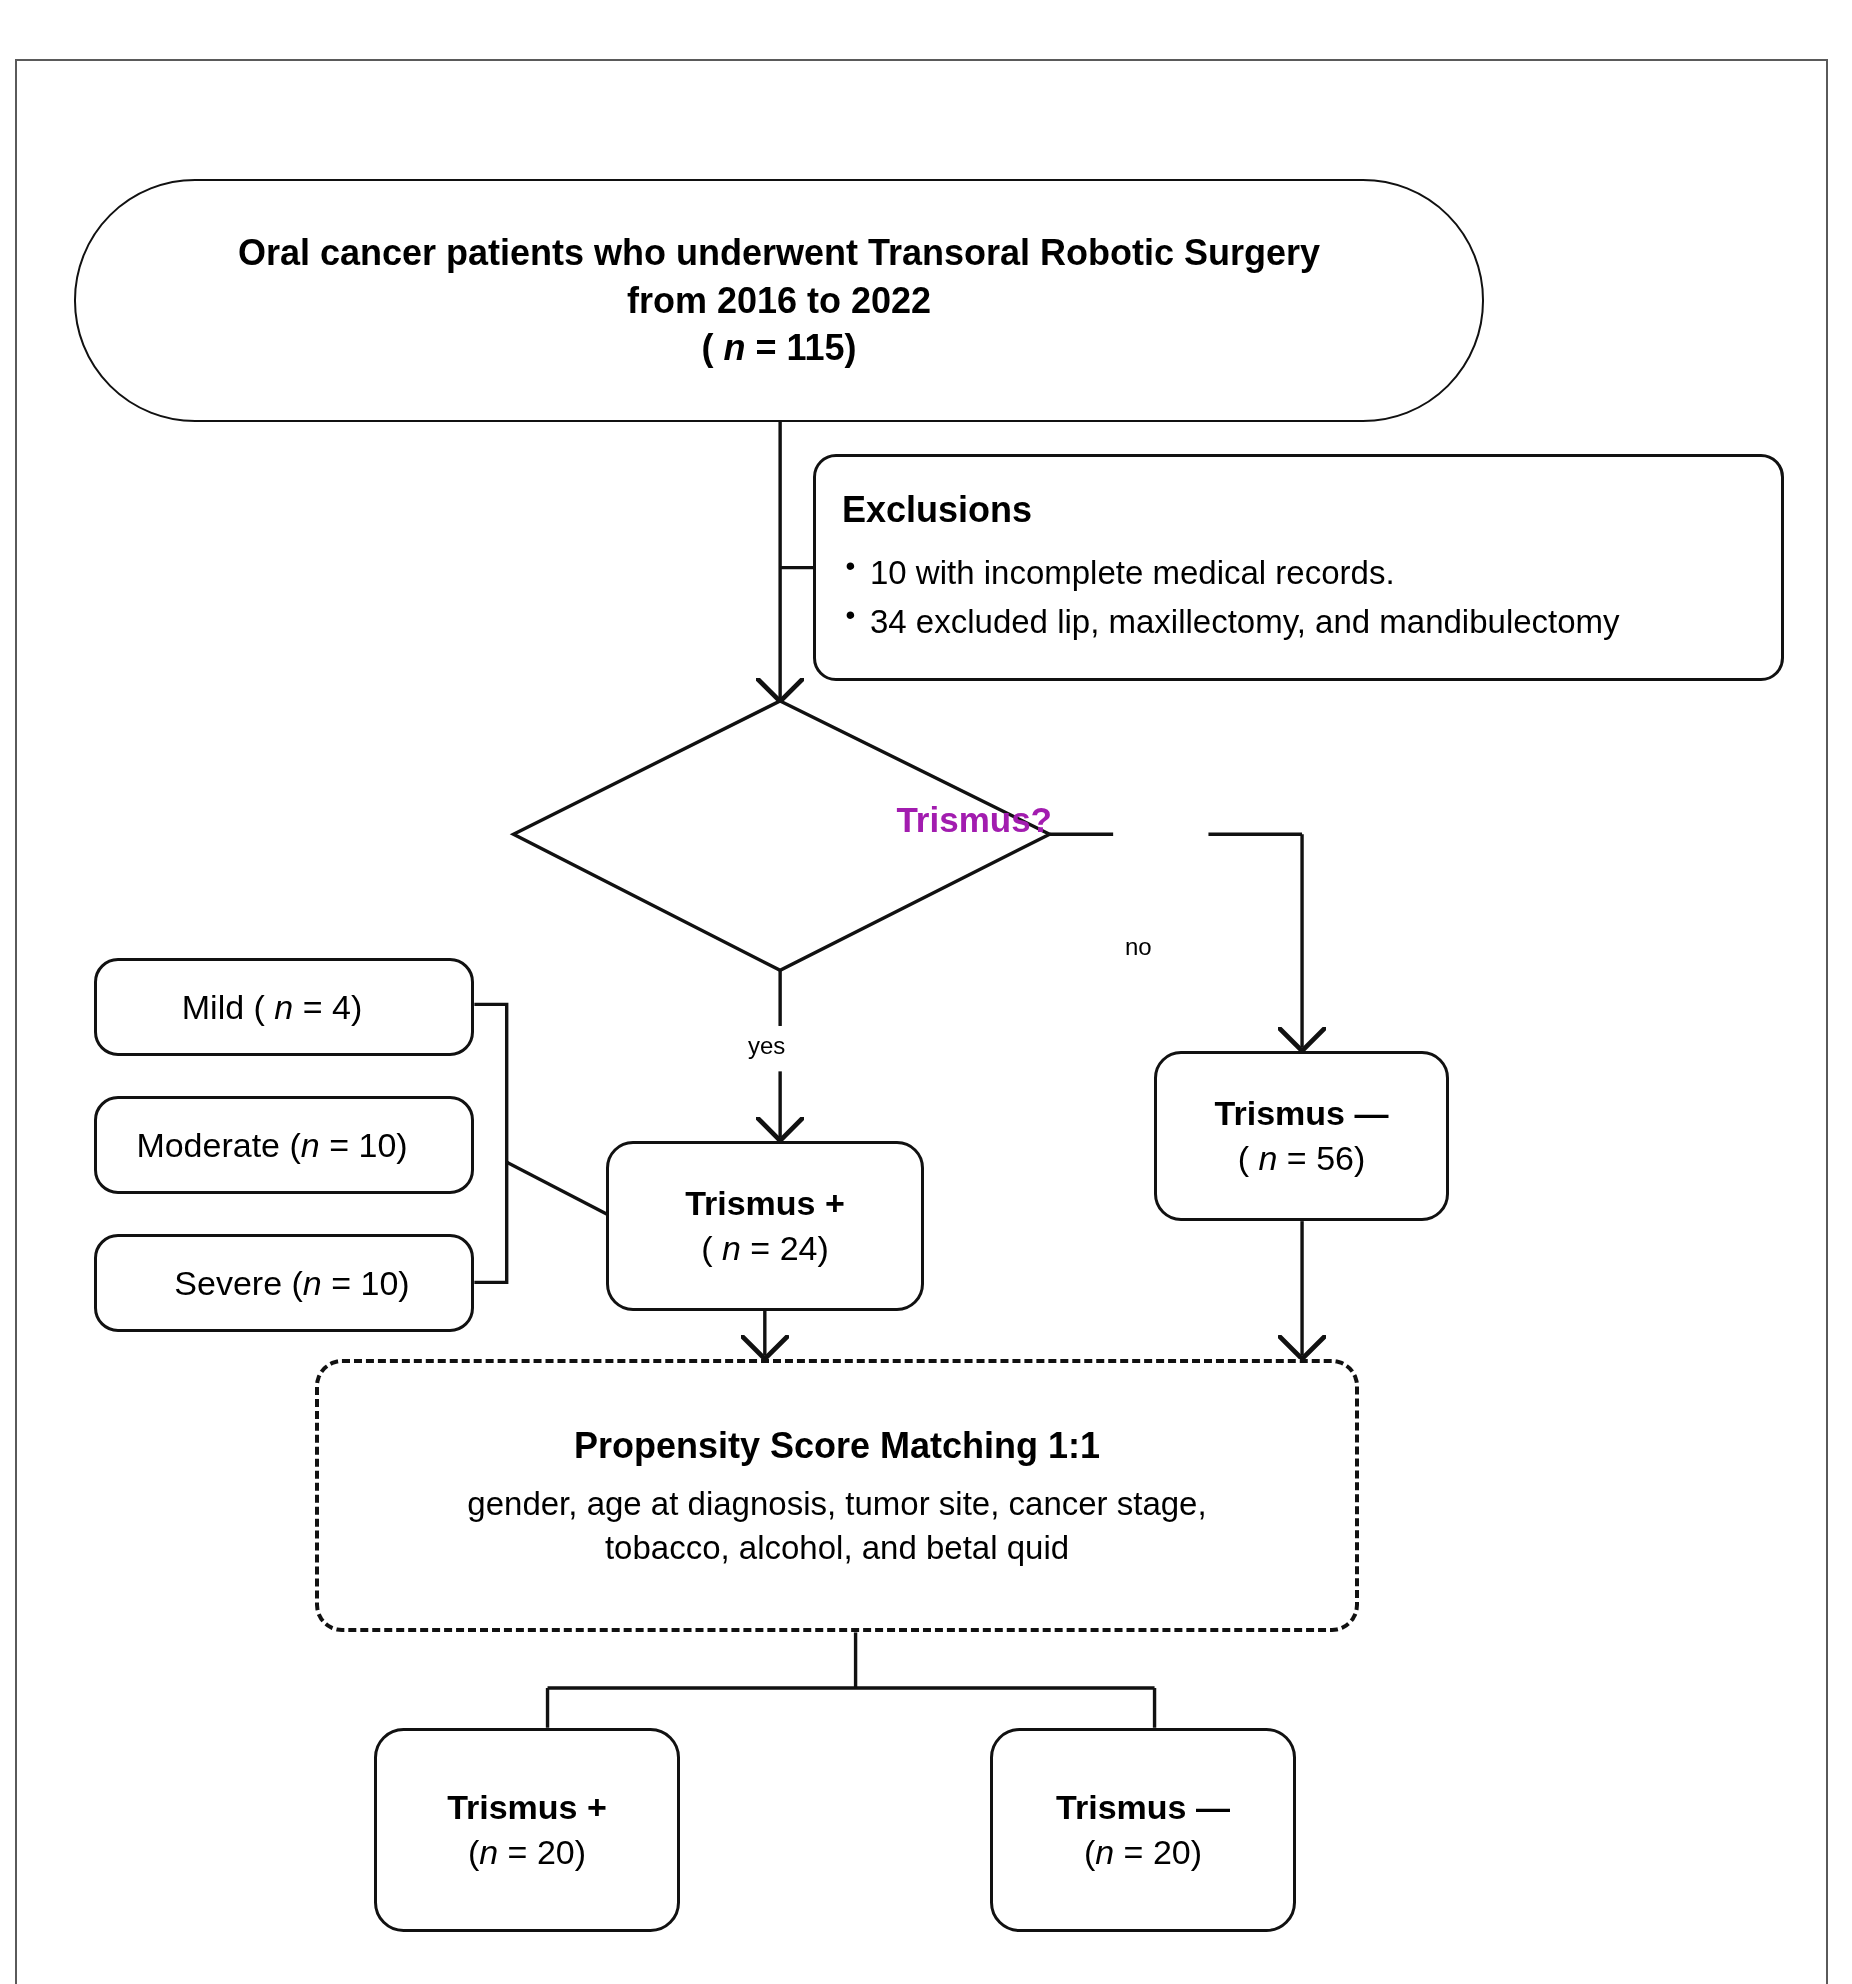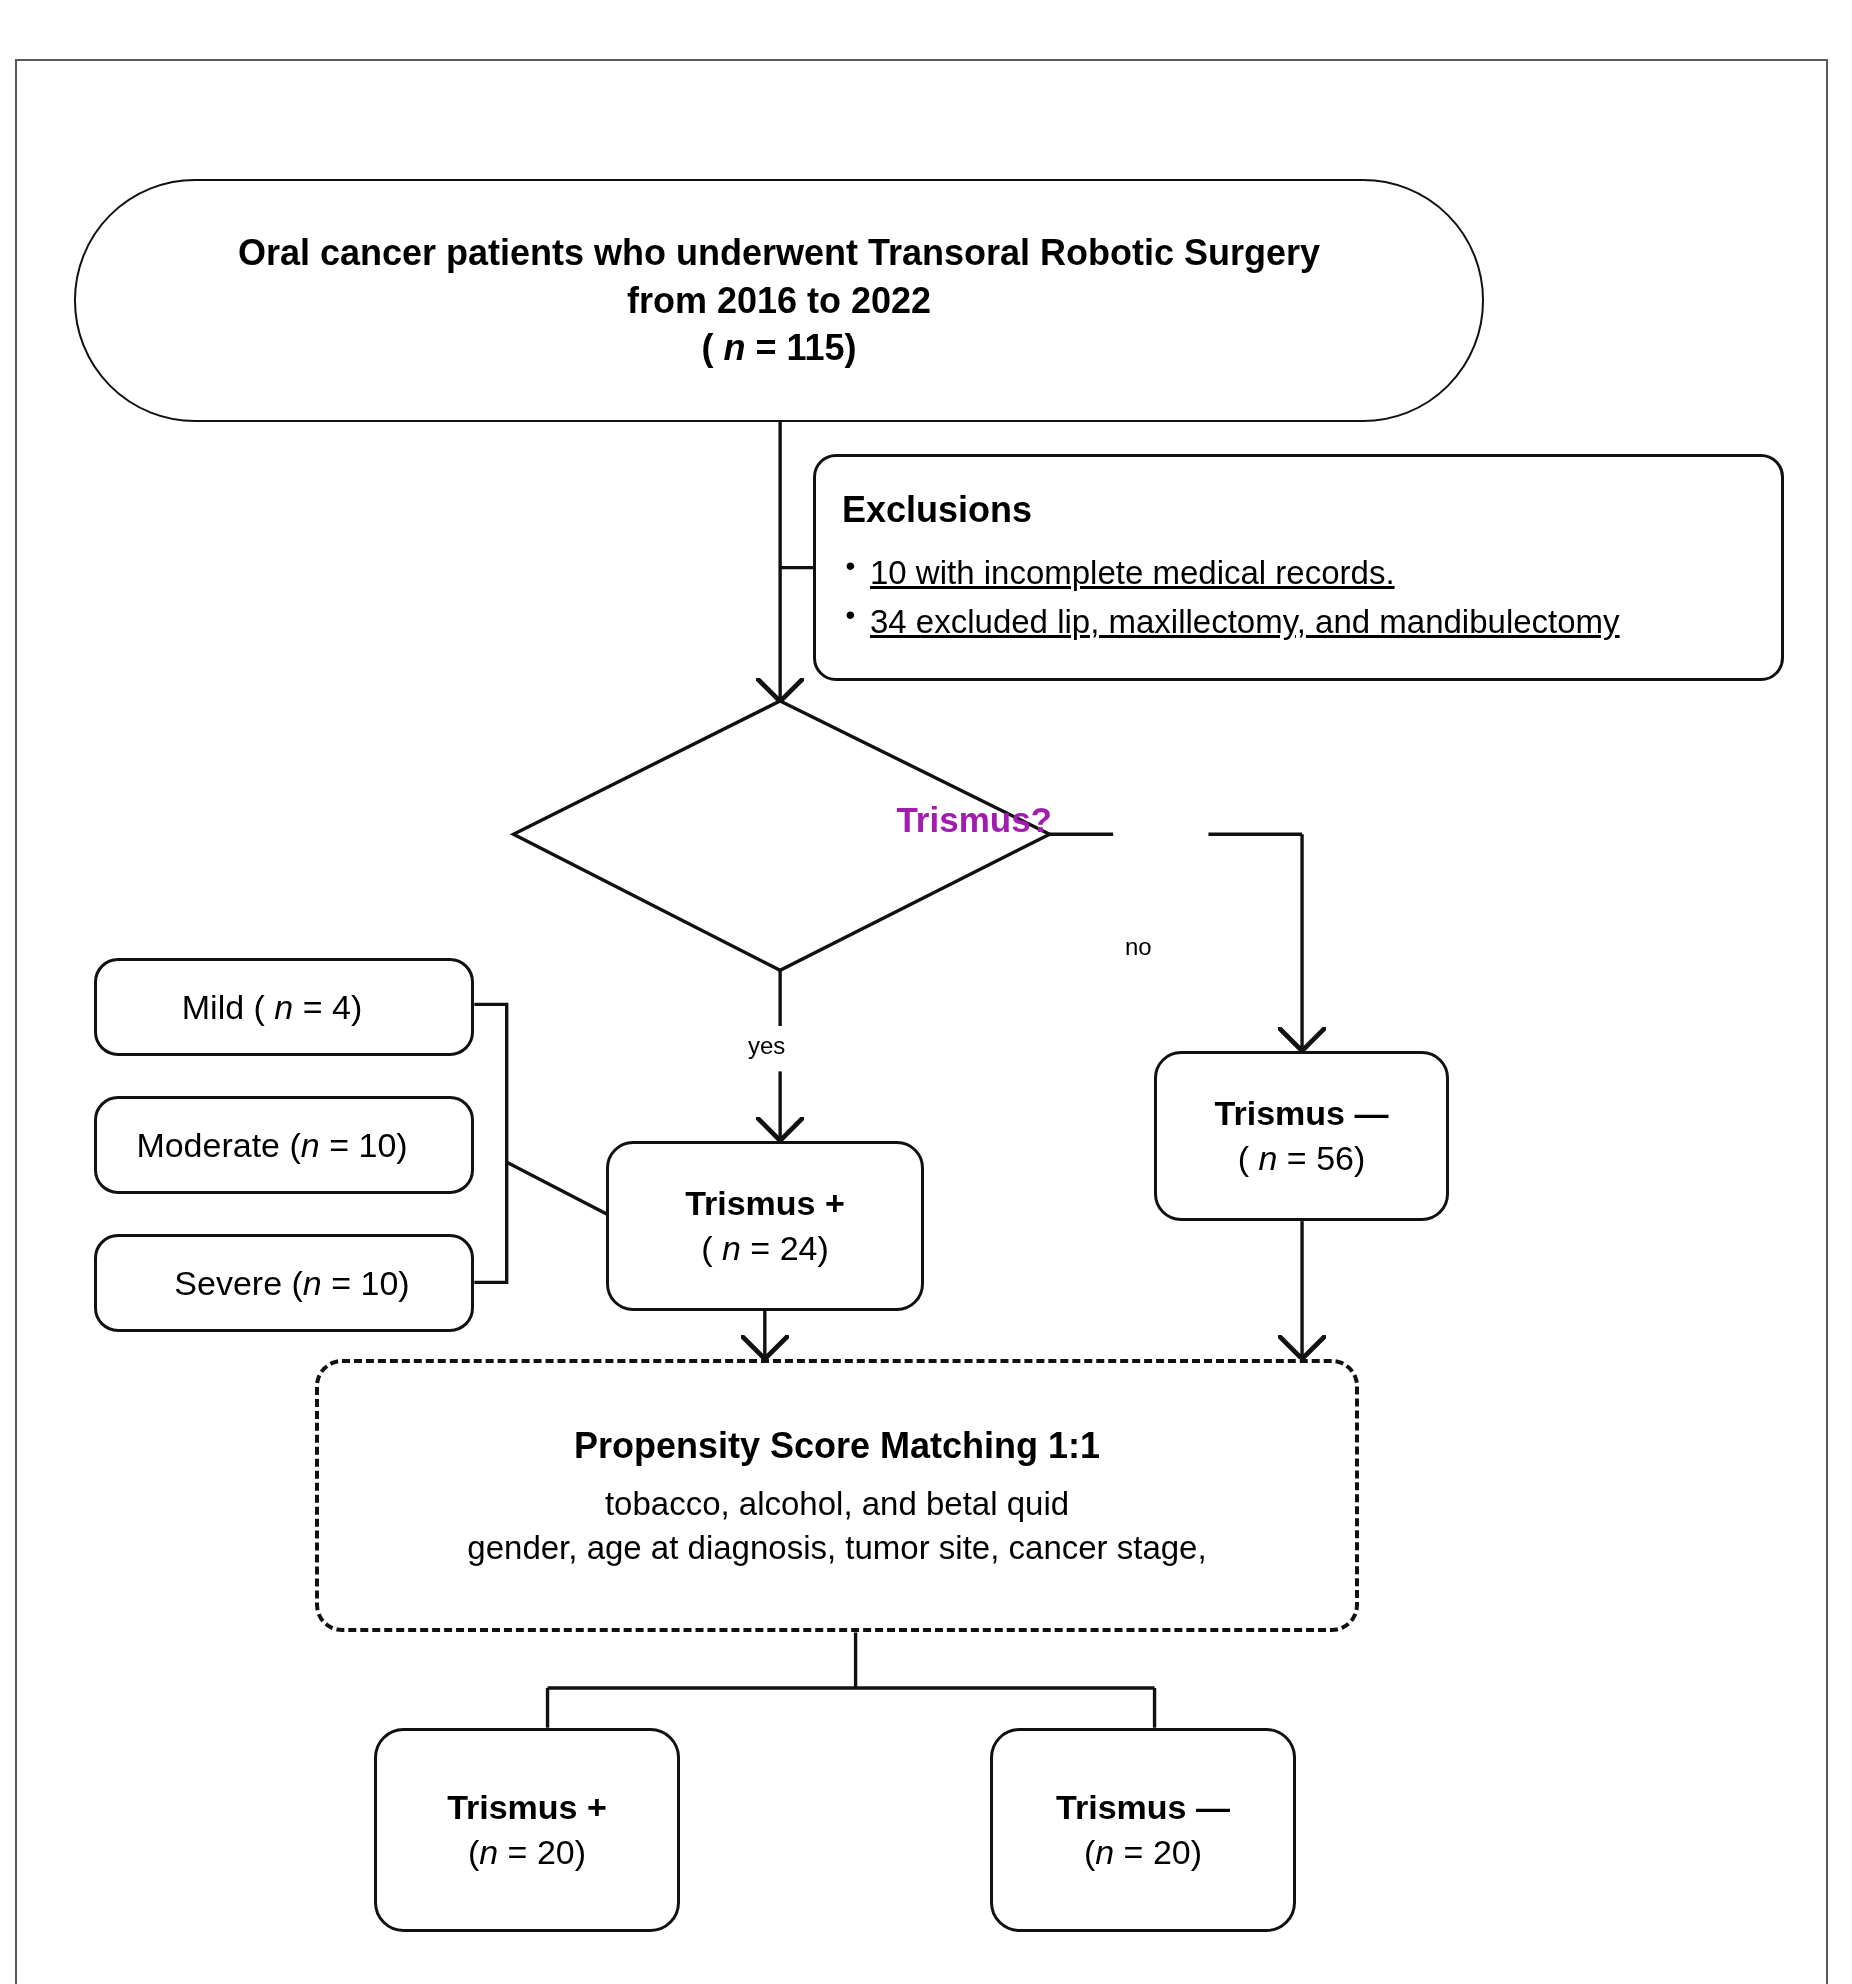--- a/index.html
+++ b/index.html
@@ -71,21 +71,21 @@
     text-align: left;
     padding: 0 12px 0 26px;
     font-size: 34px;
   }
   #box-exclusions .title {
     font-weight: bold;
     font-size: 36px;
     margin-bottom: 11.3px;
   }
   #box-exclusions ul {
-    margin: 0; padding: 0; list-style: none; text-decoration: underline;
+    margin: 0; padding: 0; list-style: none;
   }
   #box-exclusions li {
     position: relative;
     padding-left: 28px;
     margin: 5.7px 0;
     white-space: nowrap;
     font-size: 33px;
   }
   #box-exclusions li:before {
     content: "\2022";
@@ -248,22 +248,22 @@
     <span class="ln">( <i>n</i> = 24)</span>
   </div>
 
   <div class="node" id="box-trismus-minus">
     <span class="ln">Trismus —</span>
     <span class="ln">( <i>n</i> = 56)</span>
   </div>
 
   <div class="node" id="box-psm">
     <span class="ln psm-title">Propensity Score Matching 1:1</span>
+    <span class="ln psm-line">gender, age at diagnosis, tumor site, cancer stage,</span>
     <span class="ln psm-line">tobacco, alcohol, and betal quid</span>
-    <span class="ln psm-line">gender, age at diagnosis, tumor site, cancer stage,</span>
   </div>
 
   <div class="node result" id="box-result-plus">
     <span class="ln">Trismus +</span>
     <span class="ln">(<i>n</i> = 20)</span>
   </div>
 
   <div class="node result" id="box-result-minus">
     <span class="ln">Trismus —</span>
     <span class="ln">(<i>n</i> = 20)</span>

